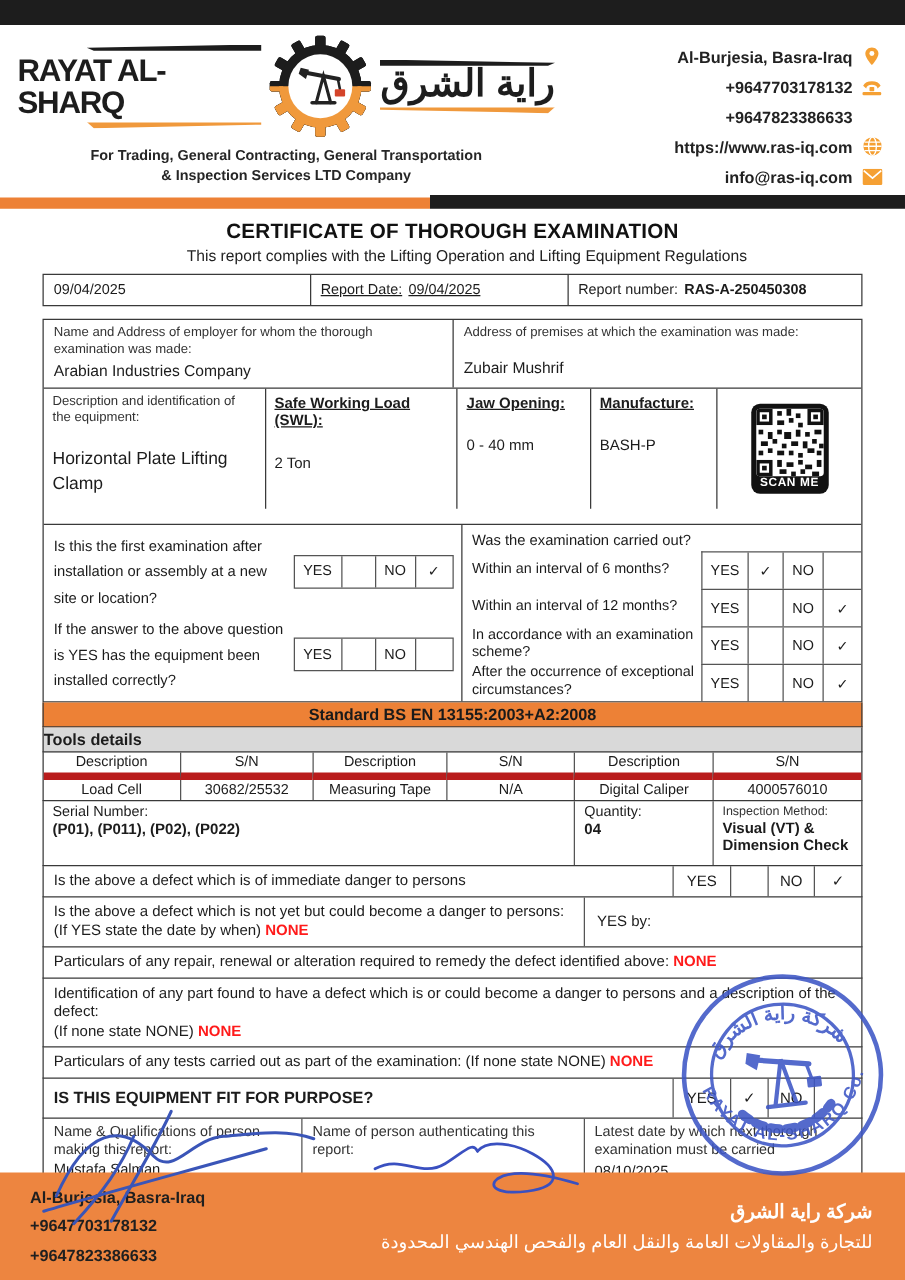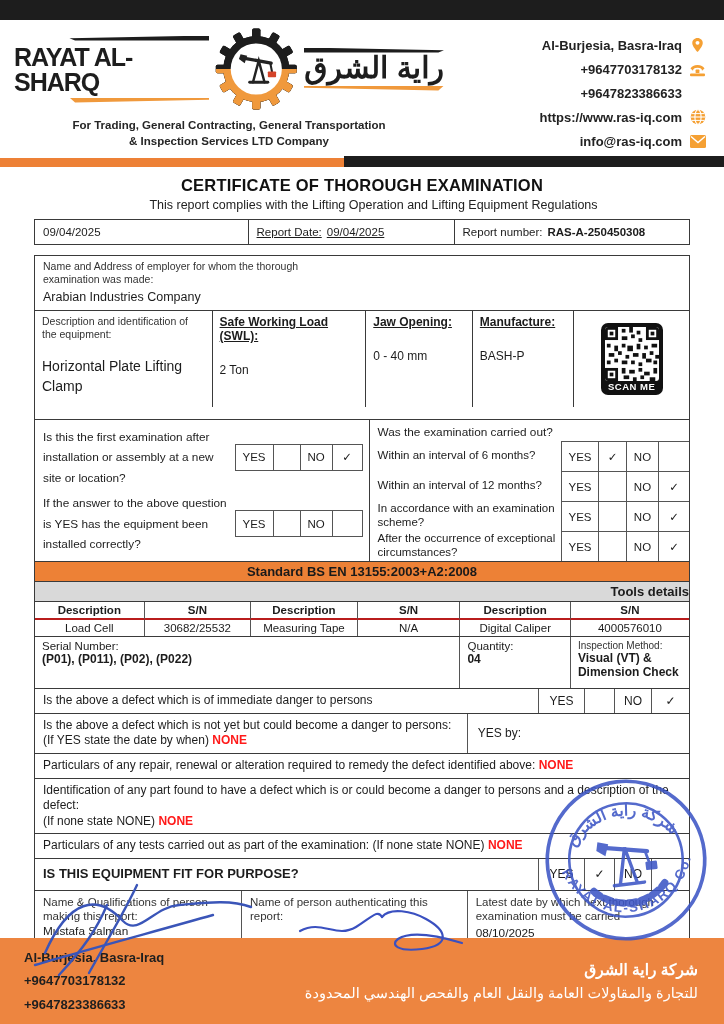--- a/index.html
+++ b/index.html
@@ -77,25 +77,25 @@
   .qr-item { flex:1; display:flex; align-items:stretch; }
   .qr-item .q-text { font-size:11.5px; line-height:1.2; align-self:center; padding-left:8px; }
   .grid-yn { display:flex; border-left:1.2px solid #555; border-top:1.2px solid #555; }
   .qr-item:first-of-type .grid-yn { border-top:none; }
   .grid-yn > div { display:flex; align-items:center; justify-content:center; font-size:11.5px; }
   .grid-yn > div + div { border-left:1.2px solid #555; }
   .g-yes { width:36px; } .g-c1 { width:28px; } .g-no { width:32px; } .g-c2 { width:31px; }
 
   
   .std-bar { background:#ED8136; border:1.2px solid #3a3a3a; border-top:none; text-align:center; font-weight:bold; font-size:13px; color:#1a1a1a; padding:2px 0; }
-  .gray-bar { background:#D9D9D9; border:1.2px solid #3a3a3a; border-top:none; text-align:right; font-weight:bold; font-size:13px; padding:2px 0; }
+  .gray-bar { background:#D9D9D9; border:1.2px solid #3a3a3a; border-top:none; text-align:left; font-weight:bold; font-size:13px; padding:2px 0; }
   .tools-grid { display:grid; grid-template-columns:16.6% 16.3% 16.3% 15.7% 16.9% 18.2%; border:1.2px solid #3a3a3a; border-top:none; }
   .tools-grid > div { padding:2px 4px; text-align:center; font-size:11.5px; border-left:1px solid #555; display:flex; align-items:center; justify-content:center; }
   .tools-grid > div:nth-child(6n+1) { border-left:none; }
-  .tools-grid .th { font-weight:bold; border-bottom:2px solid #b91c1c; }
+  .tools-grid .th { font-weight:normal; border-bottom:6px solid #b91c1c; }
   .serial-row { display:grid; grid-template-columns:64.9% 16.9% 18.2%; border:1.2px solid #3a3a3a; border-top:none; min-height:52px; }
   .serial-row > div { padding:3px 7px; font-size:11.5px; }
   .serial-row > div + div { border-left:1px solid #555; }
   .serial-row b { font-size:12px; }
   .insp-label { font-size:10px; color:#333; }
 
   
   .d-row { border:1.2px solid #3a3a3a; border-top:none; display:flex; align-items:stretch; }
   .d-text { flex:1; padding:4px 8px; font-size:12px; line-height:1.3; align-self:center; }
   .d-yn { display:flex; border-left:1.2px solid #555; }
@@ -258,20 +258,24 @@
         <span>Report number:</span>
         <b>RAS-A-250450308</b>
       </div>
     </div>
 
     <div class="tbl">
       <div class="parties">
         <div class="party-cell">
           <div class="small-label">Name and Address of employer for whom the thorough examination was made:</div>
           <div class="val">Arabian Industries Company</div>
+        </div>
+        <div class="party-cell">
+          <div class="small-label">Address of premises at which the examination was made:</div>
+          <div class="val" style="margin-top:14px">Zubair Mushrif</div>
         </div>
       </div>
 
       <div class="equip">
         <div class="e-desc">
           <div class="small-label">Description and identification of the equipment:</div>
           <div class="val">Horizontal Plate Lifting Clamp</div>
         </div>
         <div class="e-swl">
           <div class="hlabel">Safe Working Load (SWL):</div>

